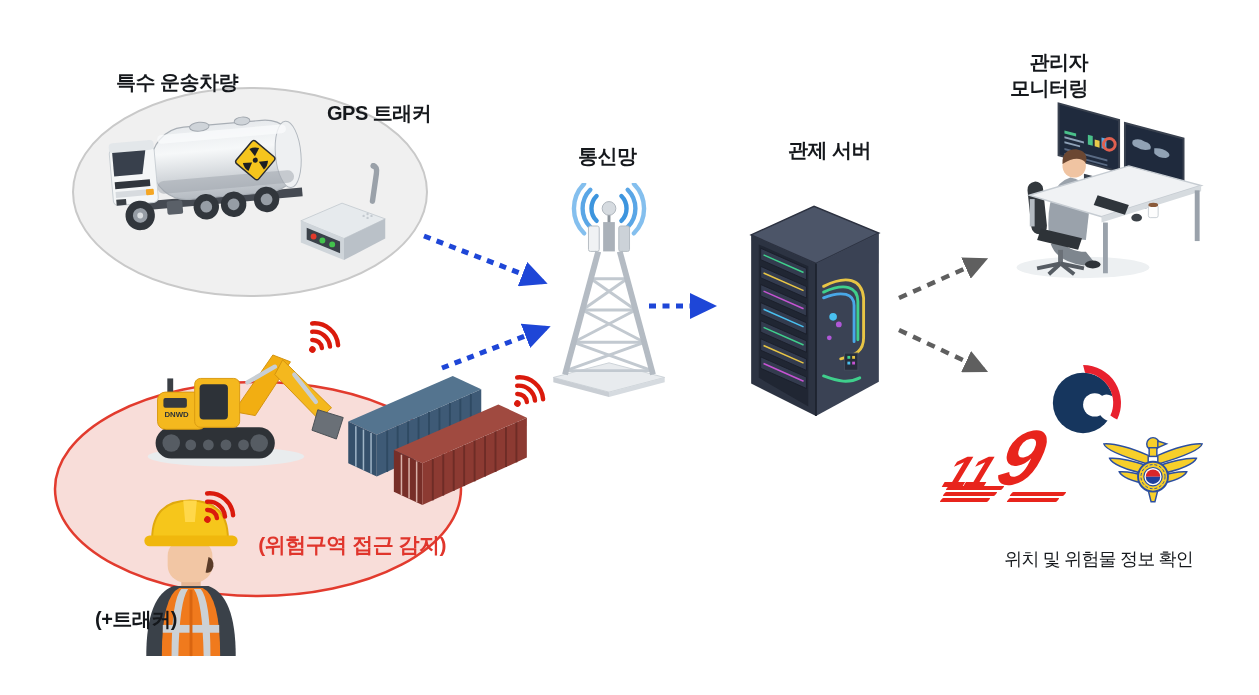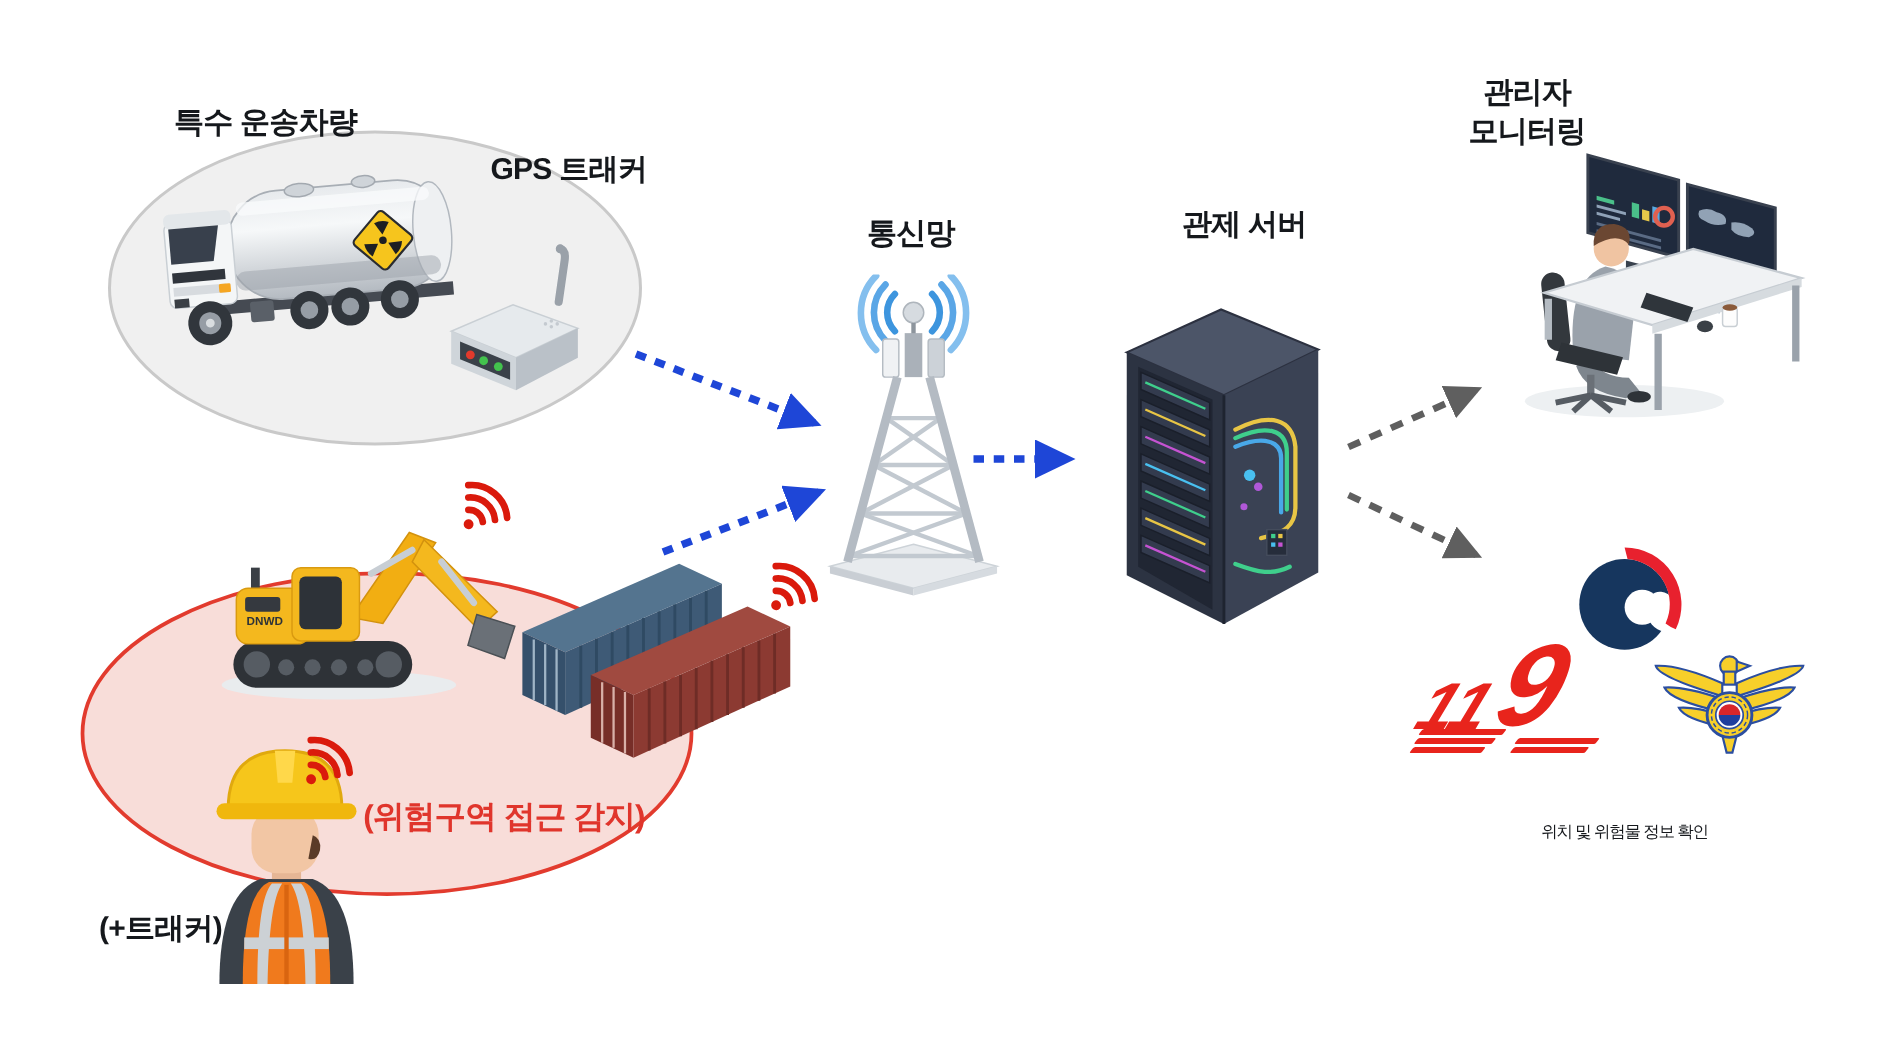--- a/index.html
+++ b/index.html
@@ -1,24 +1,24 @@
 <!DOCTYPE html>
 <html><head>
 <meta charset="utf-8">
 <style>
   html,body{margin:0;padding:0;background:#ffffff;}
   .canvas{position:relative;width:1259px;height:695px;background:#ffffff;overflow:hidden;
           font-family:"Liberation Sans","DejaVu Sans",sans-serif;}
   .fig{position:absolute;}
   .lbl{position:absolute;color:#15181c;font-weight:700;font-size:20px;letter-spacing:-0.5px;
        white-space:nowrap;line-height:1.28;}
-  .lbl-c{text-align:center;white-space:pre-line;}
+  .lbl-c{text-align:right;white-space:pre-line;}
   .red{color:#e0352c;}
   .sub{font-weight:700;font-size:21px;}
-  .agency-sub{font-weight:400;font-size:11px;letter-spacing:-0.8px;}
+  .agency-sub{font-weight:400;font-size:18px;letter-spacing:-0.8px;}
   
   .logo119{position:absolute;left:941px;top:436px;width:150px;height:70px;color:#e8241c;
            font-style:italic;font-weight:700;}
   .l119a{position:absolute;left:6px;top:14px;font-size:44px;line-height:1;transform:skewX(-22deg);}
   .l119b{position:absolute;left:60px;top:-16px;font-size:76px;line-height:1;
          transform:skewX(-22deg) rotate(-9deg);}
   .sp{position:absolute;height:4px;background:#e8241c;transform:skewX(-38deg);border-radius:1px;}
   .sp1{left:6px;top:50px;width:56px}.sp2{left:3px;top:56px;width:52px}.sp3{left:0px;top:62px;width:48px}
   .sp4{left:70px;top:56px;width:54px}.sp5{left:67px;top:62px;width:50px}
 </style>

